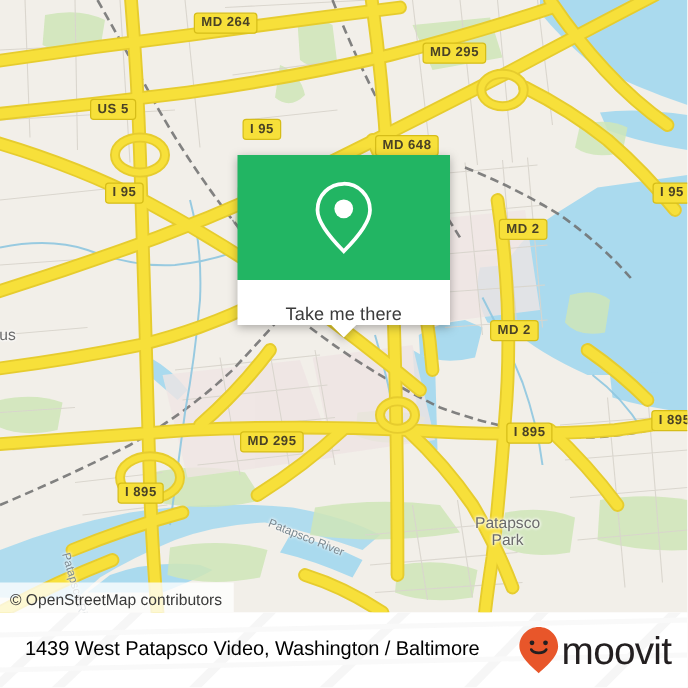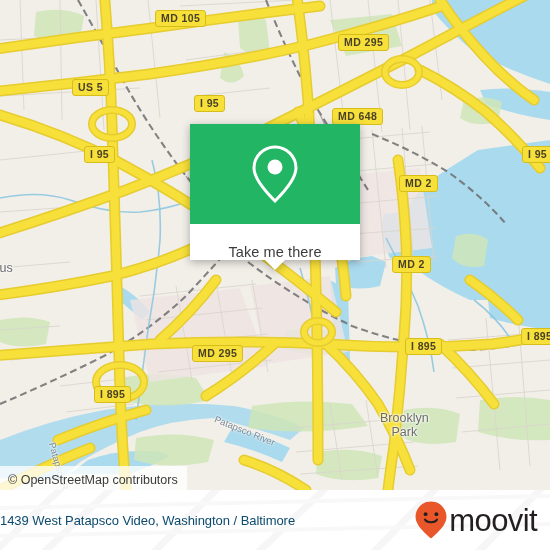--- a/index.html
+++ b/index.html
@@ -106,22 +106,23 @@
     display: flex; align-items: center;
     overflow: hidden;
   }
   .footer-watermark {
     position: absolute; left: 0; top: 0;
     width: 550px; height: 60px;
     opacity: .35;
   }
   .footer-title {
     position: relative;
-    color: #0c4a6e;
-    font-size: 13px;
+    margin-left: 20px;
+    color: #000000;
+    font-size: 16px;
     white-space: nowrap;
     letter-spacing: -.05px;
   }
   .brand {
     position: absolute;
     right: 13px; top: 50%;
     transform: translateY(-50%);
     display: flex; align-items: center;
     gap: 1px;
   }
@@ -295,36 +296,36 @@
         <g fill="none" stroke="#f7e03a" stroke-width="5">
           <ellipse cx="120" cy="382" rx="24" ry="17"></ellipse>
           <ellipse cx="112" cy="124" rx="20" ry="14"></ellipse>
           <ellipse cx="318" cy="332" rx="14" ry="11"></ellipse>
           <ellipse cx="230" cy="236" rx="16" ry="12"></ellipse>
           <ellipse cx="402" cy="72" rx="17" ry="13"></ellipse>
         </g>
       </g>
     </svg>
 
-    <div class="shield" style="left:155px;  top:10px;">MD 105</div>
+    <div class="shield" style="left:155px;  top:10px;">MD 264</div>
     <div class="shield" style="left:338px;  top:34px;">MD 295</div>
     <div class="shield" style="left:72px;   top:79px;">US 5</div>
     <div class="shield" style="left:194px;  top:95px;">I 95</div>
-    <div class="shield" style="left:300px;  top:108px;margin-left:32px;">MD 648</div>
+    <div class="shield" style="left:300px;  top:108px;">MD 648</div>
     <div class="shield" style="left:522px;  top:146px;">I 95</div>
     <div class="shield" style="left:84px;   top:146px;">I 95</div>
     <div class="shield" style="left:399px;  top:175px;">MD 2</div>
     <div class="shield" style="left:392px;  top:256px;">MD 2</div>
     <div class="shield" style="left:405px;  top:338px;">I 895</div>
     <div class="shield" style="left:521px;  top:328px;">I 895</div>
     <div class="shield" style="left:192px;  top:345px;">MD 295</div>
     <div class="shield" style="left:94px;   top:386px;">I 895</div>
 
     <div class="place-label" style="left:-4px; top:262px;">tus</div>
-    <div class="place-label" style="left:380px; top:412px; white-space:pre;">Brooklyn
+    <div class="place-label" style="left:380px; top:412px; white-space:pre;">Patapsco
 Park</div>
 
     <div class="river-label" style="left:215px; top:413px; transform:rotate(22deg); transform-origin:left center;">Patapsco River</div>
     <div class="river-label" style="left:52px; top:437px; transform:rotate(74deg); transform-origin:left center;">Patapsco River</div>
 
     <div class="callout">
       <div class="callout-green">
         <svg width="50" height="62" viewBox="0 0 50 62">
           <path d="M25,4 C13.4,4 4,13.4 4,25 C4,36 16,49 25,58 C34,49 46,36 46,25 C46,13.4 36.6,4 25,4 Z" fill="none" stroke="#ffffff" stroke-width="3"></path>
           <circle cx="25" cy="24" r="7.5" fill="#ffffff"></circle>

